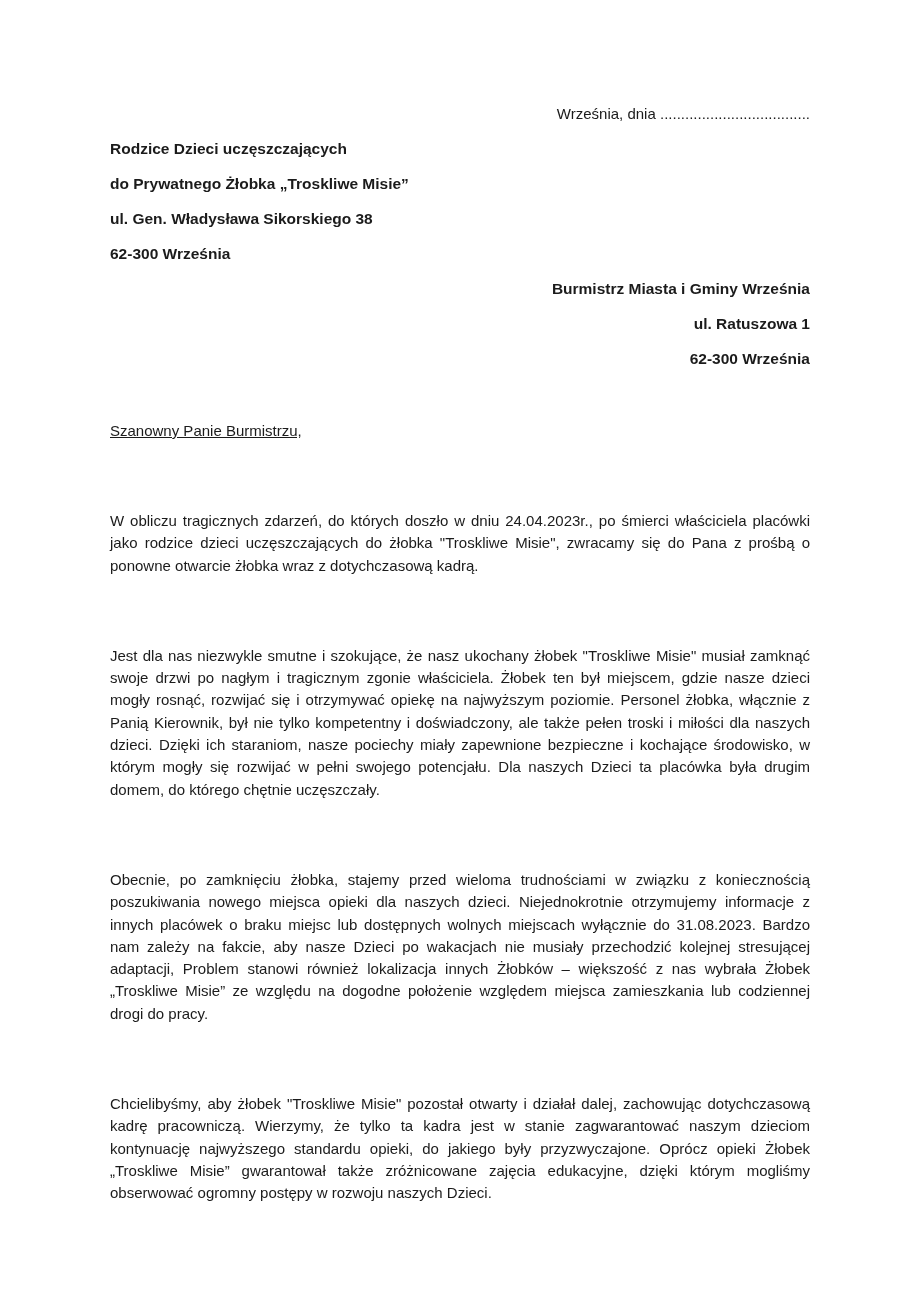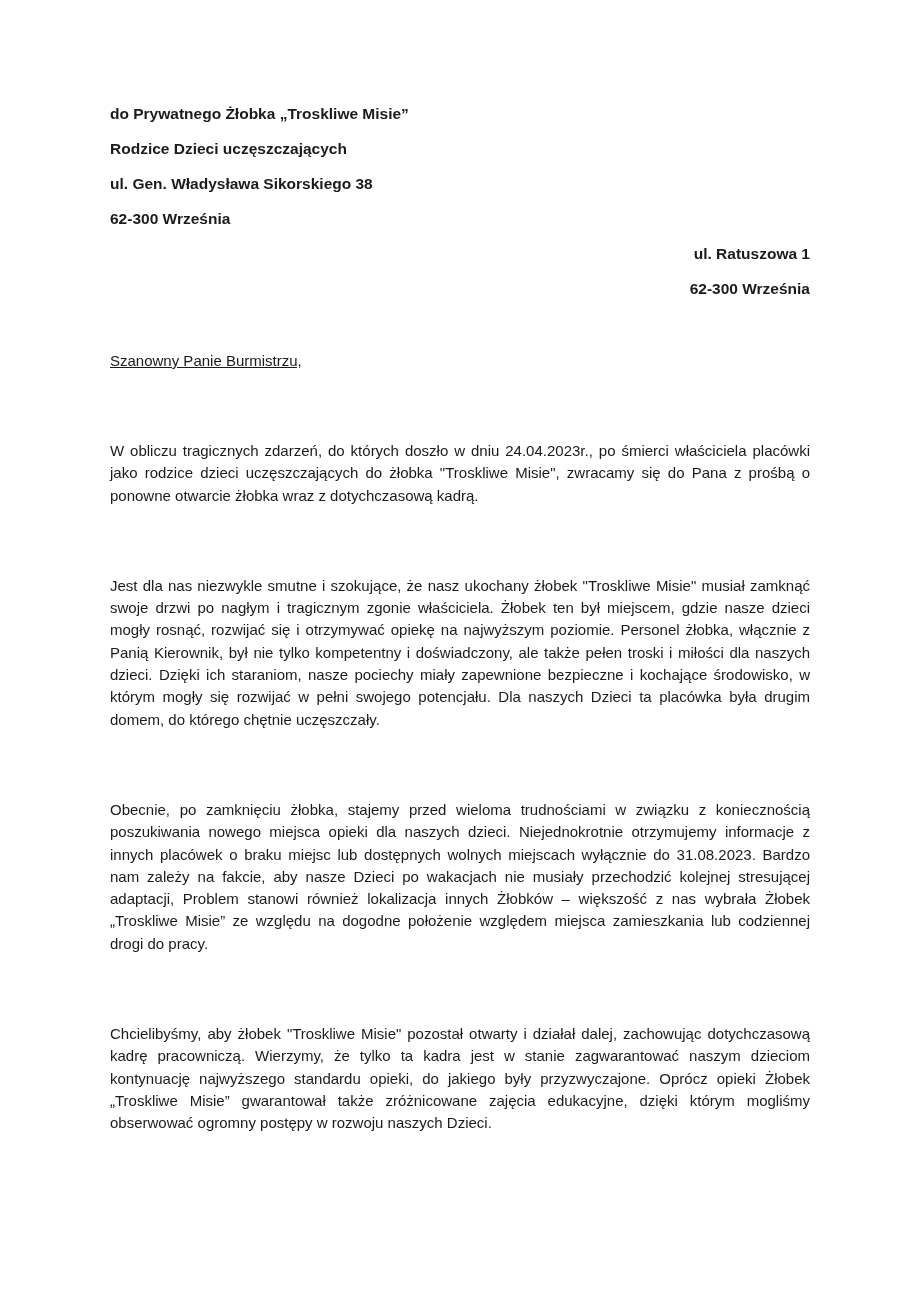--- a/index.html
+++ b/index.html
@@ -47,29 +47,31 @@
     font-size: 15px;
     line-height: 22.3px;
     text-align: justify;
   }
 </style>
 </head>
 <body>
 
 <div class="page">
 
+  <div class="date-line">Września, dnia ....................................</div>
 
   <div class="sender-block">
+    <div class="addr-line">Rodzice Dzieci uczęszczających</div>
     <div class="addr-line">do Prywatnego Żłobka „Troskliwe Misie”</div>
-    <div class="addr-line">Rodzice Dzieci uczęszczających</div>
     <div class="addr-line">ul. Gen. Władysława Sikorskiego 38</div>
     <div class="addr-line">62-300 Września</div>
   </div>
 
   <div class="recipient-block">
+    <div class="addr-line">Burmistrz Miasta i Gminy Września</div>
     <div class="addr-line">ul. Ratuszowa 1</div>
     <div class="addr-line">62-300 Września</div>
   </div>
 
   <div class="salutation">Szanowny Panie Burmistrzu,</div>
 
   <p class="body-para">W obliczu tragicznych zdarzeń, do których doszło w dniu 24.04.2023r., po śmierci właściciela placówki jako rodzice dzieci uczęszczających do żłobka "Troskliwe Misie", zwracamy się do Pana z prośbą o ponowne otwarcie żłobka wraz z dotychczasową kadrą.</p>
   <p class="body-para">Jest dla nas niezwykle smutne i szokujące, że nasz ukochany żłobek "Troskliwe Misie" musiał zamknąć swoje drzwi po nagłym i tragicznym zgonie właściciela. Żłobek ten był miejscem, gdzie nasze dzieci mogły rosnąć, rozwijać się i otrzymywać opiekę na najwyższym poziomie. Personel żłobka, włącznie z Panią Kierownik, był nie tylko kompetentny i doświadczony, ale także pełen troski i miłości dla naszych dzieci. Dzięki ich staraniom, nasze pociechy miały zapewnione bezpieczne i kochające środowisko, w którym mogły się rozwijać w pełni swojego potencjału. Dla naszych Dzieci ta placówka była drugim domem, do którego chętnie uczęszczały.</p>
   <p class="body-para">Obecnie, po zamknięciu żłobka, stajemy przed wieloma trudnościami w związku z koniecznością poszukiwania nowego miejsca opieki dla naszych dzieci. Niejednokrotnie otrzymujemy informacje z innych placówek o braku miejsc lub dostępnych wolnych miejscach wyłącznie do 31.08.2023. Bardzo nam zależy na fakcie, aby nasze Dzieci po wakacjach nie musiały przechodzić kolejnej stresującej adaptacji, Problem stanowi również lokalizacja innych Żłobków – większość z nas wybrała Żłobek „Troskliwe Misie” ze względu na dogodne położenie względem miejsca zamieszkania lub codziennej drogi do pracy.</p>
   <p class="body-para">Chcielibyśmy, aby żłobek "Troskliwe Misie" pozostał otwarty i działał dalej, zachowując dotychczasową kadrę pracowniczą. Wierzymy, że tylko ta kadra jest w stanie zagwarantować naszym dzieciom kontynuację najwyższego standardu opieki, do jakiego były przyzwyczajone. Oprócz opieki Żłobek „Troskliwe Misie” gwarantował także zróżnicowane zajęcia edukacyjne, dzięki którym mogliśmy obserwować ogromny postępy w rozwoju naszych Dzieci.</p>

